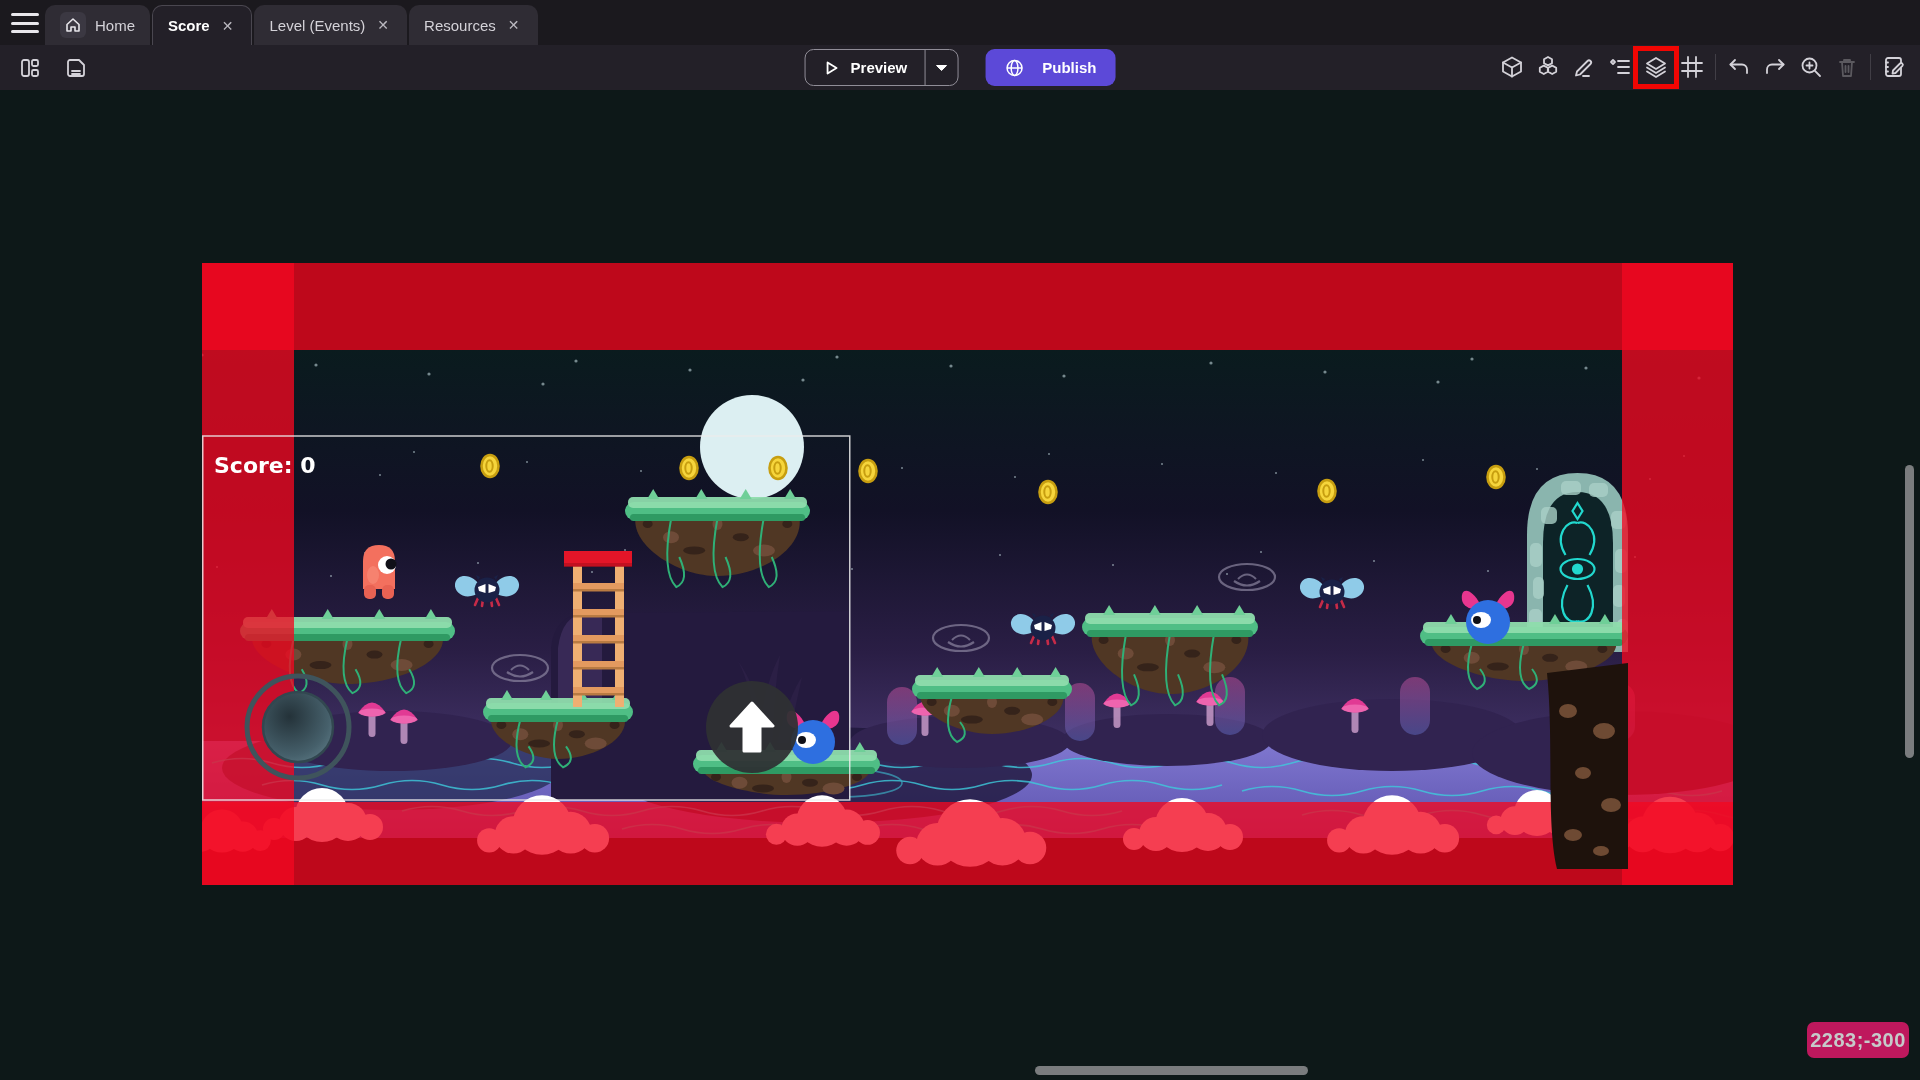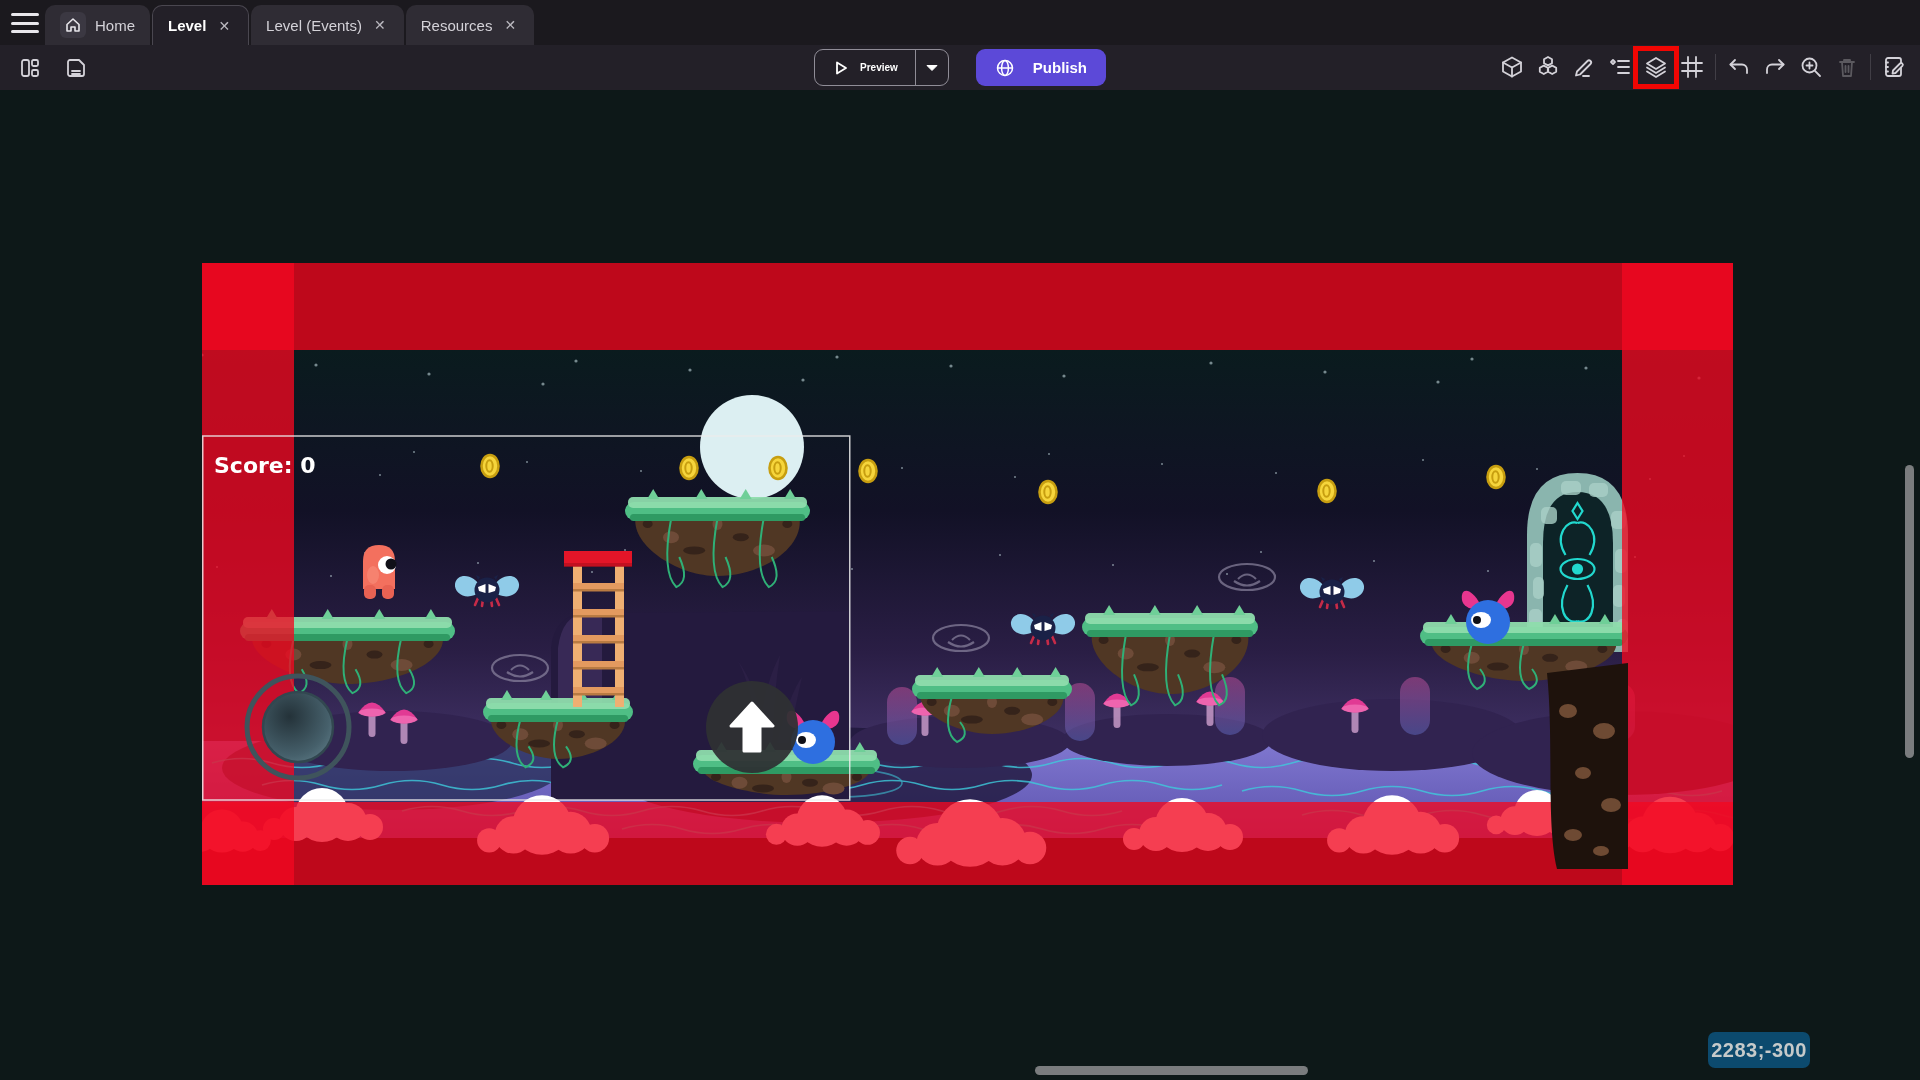--- a/index.html
+++ b/index.html
@@ -24,38 +24,38 @@
              display:flex; align-items:center; }
   .tb-left { display:flex; align-items:center; gap:10px; margin-left:12px; }
   .tbtn { width:36px; height:38px; display:flex; align-items:center; justify-content:center;
           cursor:pointer; position:relative; }
   .tbtn svg { stroke:#d4d2d9; fill:none; stroke-width:1.8; stroke-linecap:round; stroke-linejoin:round; }
   .tbtn.dim svg { stroke:#5b595f; }
   .tb-center { position:absolute; left:50%; top:4px; transform:translateX(-50%);
                display:flex; align-items:center; }
   .preview-btn { display:flex; align-items:stretch; height:37px; border:1px solid #908d97;
                  border-radius:9px; color:#fff; cursor:pointer; }
-  .preview-main { display:flex; align-items:center; gap:10px; padding:0 17px; font-size:10px; font-weight:700; }
+  .preview-main { display:flex; align-items:center; gap:10px; padding:0 17px; font-size:15px; font-weight:700; }
   .preview-caret { width:33px; display:flex; align-items:center; justify-content:center;
                    border-left:1px solid #908d97; }
   .publish-btn { display:flex; align-items:center; gap:18px; height:37px; margin-left:27px;
                  background:#5c49d8; border-radius:9px; padding:0 19px; color:#fff;
                  font-size:15px; font-weight:700; cursor:pointer; }
   .tb-right { position:absolute; right:8px; top:3px; display:flex; align-items:center; }
   .tb-sep { width:1px; height:26px; background:#413e46; margin:0 5px; }
   .hlbox { position:absolute; left:-5px; top:-2px; width:46px; height:43px;
            border:5px solid #f10603; }
   
   .viewport { position:absolute; left:0; top:90px; width:1836px; height:990px; background:#0d1818; }
   .game-canvas { position:absolute; left:202px; top:173px; width:1531px; height:622px;
                  background:#050a0b; overflow:hidden; cursor:crosshair; }
-  .coords-badge { position:absolute; left:1708px; top:932px; width:102px; height:36px;
-                  background:#0c4a6e; border-radius:7px; color:#c6caca; font-size:20px;
+  .coords-badge { position:absolute; left:1807px; top:932px; width:102px; height:36px;
+                  background:#be185d; border-radius:7px; color:#c6caca; font-size:20px;
                   font-weight:600; display:flex; align-items:center; justify-content:center;
-                  letter-spacing:.5px;margin-top:10px; }
+                  letter-spacing:.5px; }
   .hscroll { position:absolute; left:1035px; top:976px; width:273px; height:9px;
              background:#7a7c7e; border-radius:5px; cursor:pointer; }
   .vscroll { position:absolute; left:1905px; top:375px; width:9px; height:293px;
              background:#7a7c7e; border-radius:5px; cursor:pointer; }
   text.score { font-family:"DejaVu Sans","Liberation Sans",sans-serif; font-weight:700;
                font-size:22px; fill:#ffffff; }
 </style>
 </head>
 <body>
 
@@ -68,21 +68,21 @@
   <div class="tabs">
     <div class="tab">
       <span class="homeicon">
         <svg width="16" height="16" viewBox="0 0 16 16">
             <path d="M2 7.5 8 2l6 5.5V14H10v-4H6v4H2Z" fill="none" stroke="#e7e5ea" stroke-width="1.6" stroke-linejoin="round"></path>
           </svg>
       </span>
       <span>Home</span>
     </div>
     <div class="tab active">
-      <span>Level</span>
+      <span>Score</span>
       <span class="close">✕</span>
     </div>
     <div class="tab">
       <span>Level (Events)</span>
       <span class="close">✕</span>
     </div>
     <div class="tab">
       <span>Resources</span>
       <span class="close">✕</span>
     </div>

